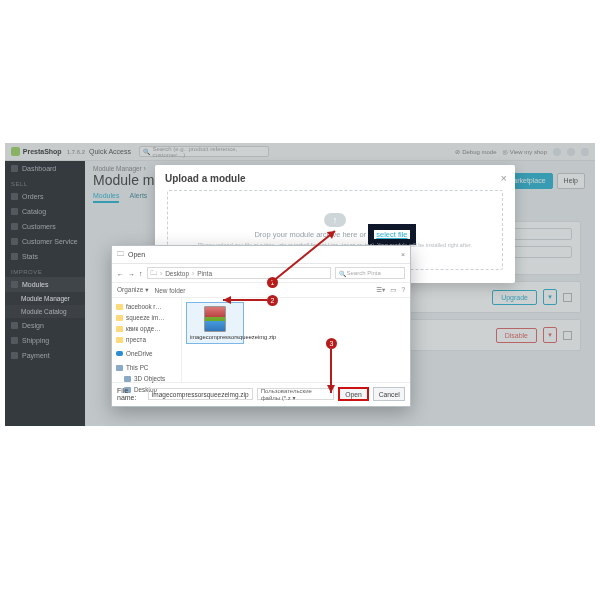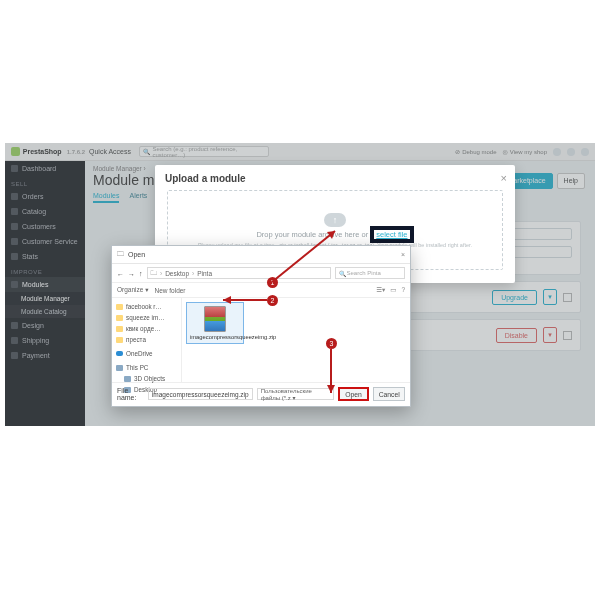--- a/index.html
+++ b/index.html
@@ -46,21 +46,21 @@
   .chip.sq { width: 14px; padding: 3px 0; text-align: center; }
   .chip.red { border-color: #e06a6a; color: #e06a6a; }
   .cb { width: 9px; height: 9px; border: 1px solid #bbb; background: #fff; }
 
   .modal { position: absolute; left: 150px; top: 22px; width: 360px; height: 118px; background: #fff; border-radius: 2px; box-shadow: 0 4px 14px rgba(0,0,0,.2); z-index: 5; }
   .modal h3 { font-size: 10px; color: #444; padding: 8px 10px 6px; font-weight: 600; }
   .close-x { position: absolute; right: 8px; top: 7px; font-size: 11px; color: #999; }
   .drop { margin: 0 12px 10px; height: 80px; border: 1px dashed #c9d1d6; border-radius: 2px; display: flex; flex-direction: column; align-items: center; justify-content: center; color: #9aa3a8; font-size: 7.5px; gap: 3px; }
   .cloud { width: 22px; height: 14px; background: #cfd6da; border-radius: 8px; position: relative; }
   .cloud::after { content: "↑"; position: absolute; left: 50%; top: 50%; transform: translate(-50%,-55%); color: #fff; font-size: 9px; }
-  .selfile { color: #2fb5d2; border: 4px solid #0f172a; padding: 0 2px; text-decoration: underline; }
+  .selfile { color: #2fb5d2; border: 6px solid #0f172a; padding: 0 2px; text-decoration: underline; }
   .tiny { font-size: 5.5px; color: #b6bdc1; }
 
   .filedlg { position: absolute; left: 106px; top: 102px; width: 300px; height: 162px; background: #fff; border: 1px solid #b8c0c6; box-shadow: 0 6px 18px rgba(0,0,0,.28); z-index: 6; font-size: 7px; color: #444; }
   .dlg-title { display: flex; align-items: center; gap: 4px; padding: 3px 5px; background: #fff; border-bottom: 1px solid #e6e6e6; }
   .dlg-title .x { margin-left: auto; color: #888; }
   .dlg-path { display: flex; align-items: center; gap: 4px; padding: 3px 5px; border-bottom: 1px solid #eee; }
   .path-box { flex: 1; height: 12px; border: 1px solid #d9d9d9; display: flex; align-items: center; padding: 0 3px; font-size: 6.5px; color: #666; background: #fff; }
   .path-box span + span::before { content: "›"; margin: 0 3px; color: #aaa; }
   .srch-box { width: 70px; height: 12px; border: 1px solid #d9d9d9; display: flex; align-items: center; padding: 0 3px; font-size: 6px; color: #aaa; }
   .dlg-tool { display: flex; align-items: center; gap: 6px; padding: 3px 5px; border-bottom: 1px solid #eee; font-size: 6.5px; color: #666; }

